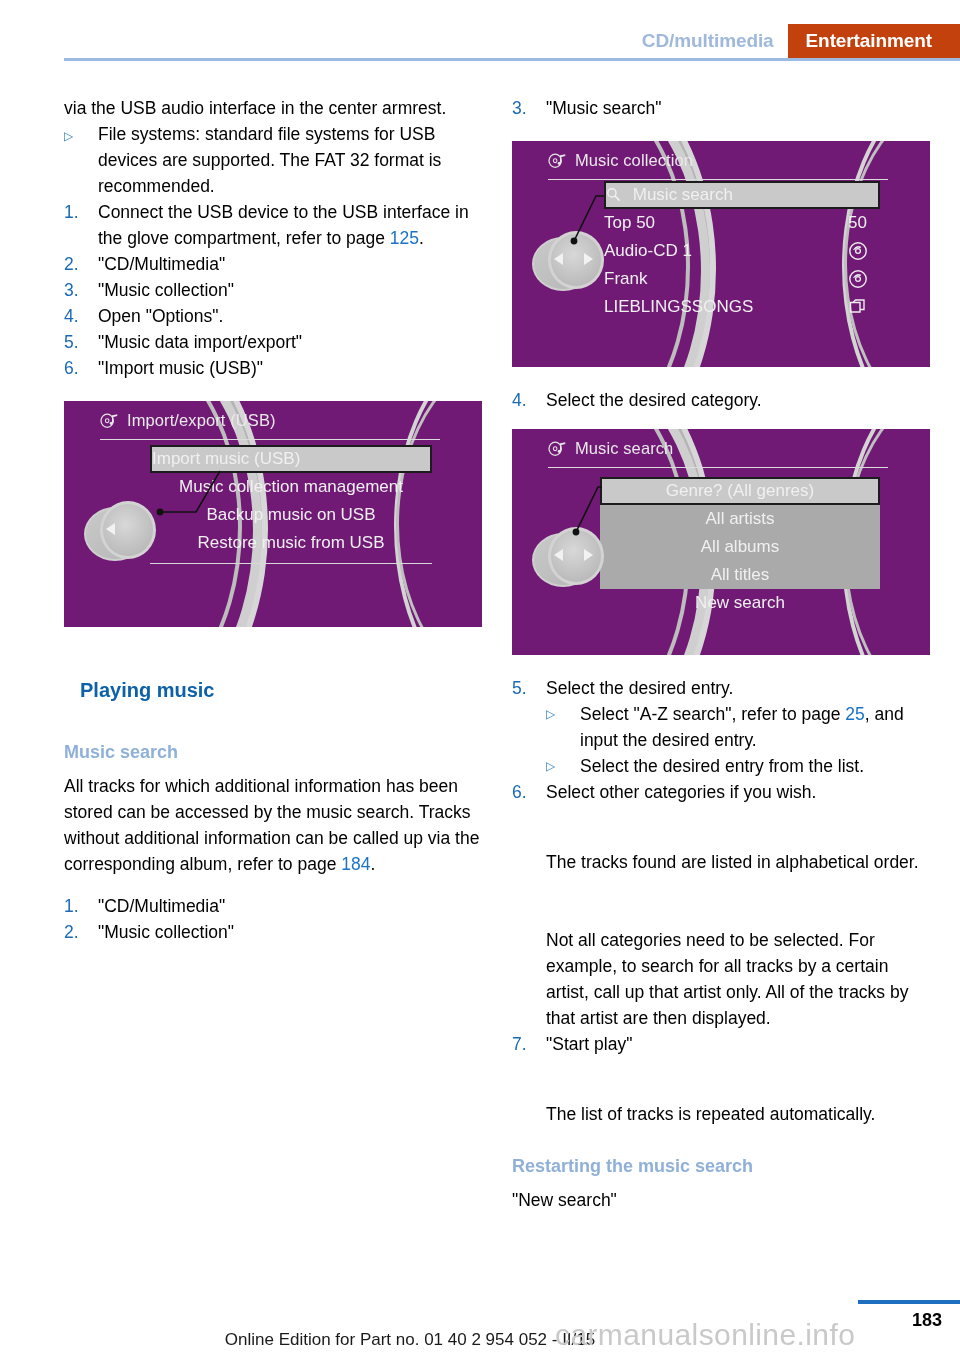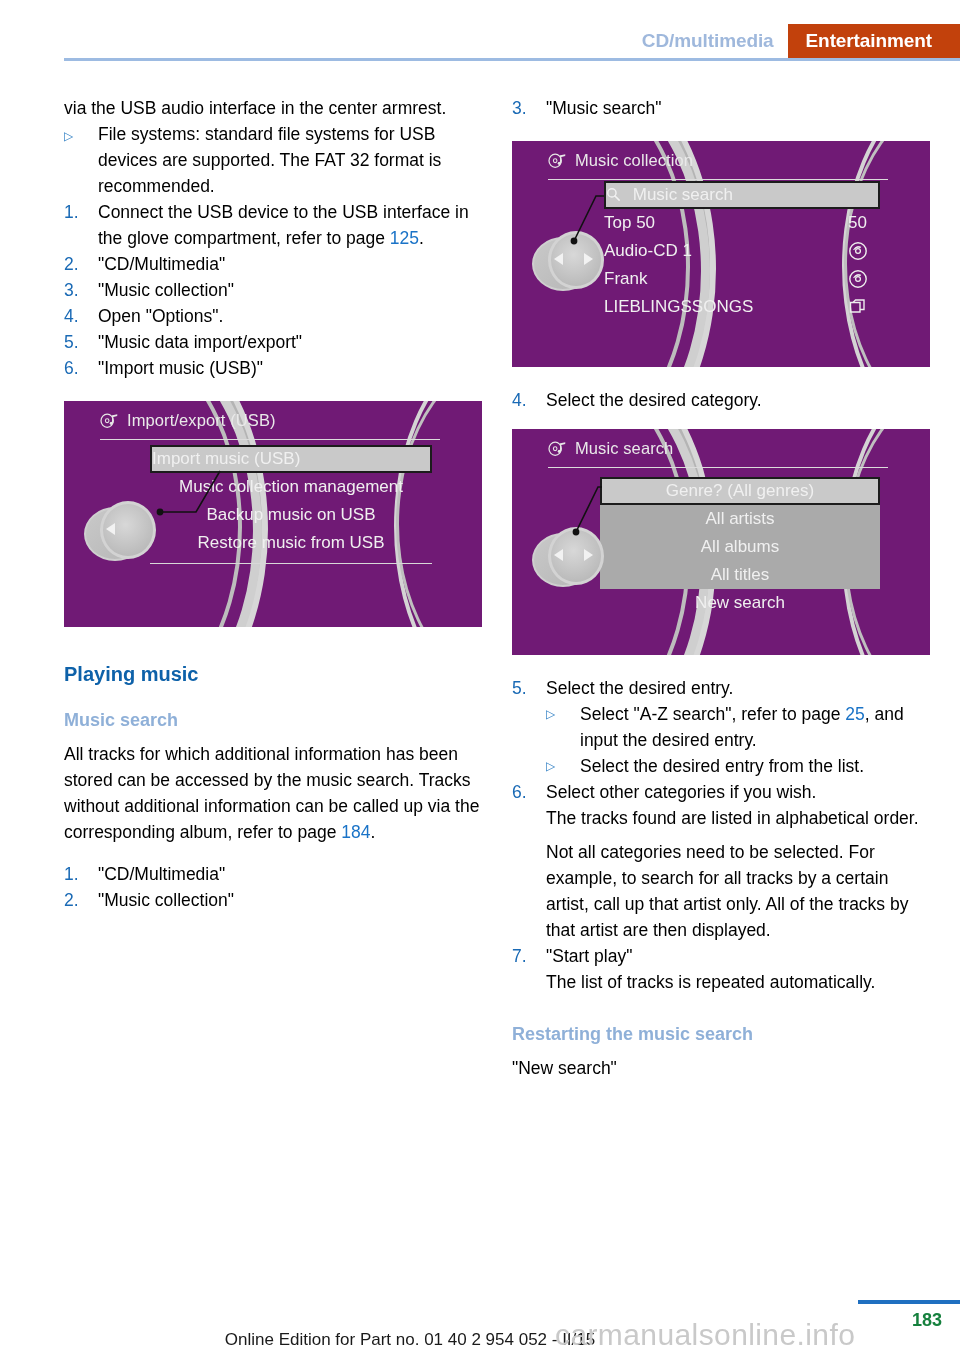--- a/index.html
+++ b/index.html
@@ -69,21 +69,21 @@
   .col-left  { left: 64px; }
   .col-right { left: 512px; }
 
   
   .para {
     font-size: 17.5px;
     line-height: 26px;
     margin: 0 0 0 0;
     color: #000;
   }
-  .para.indent { padding-left: 34px; }
+  .para.indent { padding-left: 34px; margin-top: 44px; }
 
   .spacer-8  { height: 8px; }
   .spacer-16 { height: 16px; }
   .spacer-20 { height: 20px; }
   .spacer-26 { height: 26px; }
   .spacer-34 { height: 34px; }
 
   
   .row {
     display: flex;
@@ -110,21 +110,21 @@
     line-height: 26px;
     display: inline-block;
   }
   .pgref { color: #1a73c7; }
 
   
   h2.h-blue {
     font-size: 20px;
     font-weight: bold;
     color: #0d61a9;
-    margin: 0;
+    margin: 16px;
     line-height: 26px;
   }
   h3.h-lightblue {
     font-size: 18px;
     font-weight: bold;
     color: #8fb0d8;
     margin: 0;
     line-height: 26px;
   }
 
@@ -294,21 +294,21 @@
     background: #1f6fc0;
   }
   .page-no {
     position: absolute;
     left: 858px;
     top: 14px;
     width: 84px;
     text-align: right;
     font-size: 18px;
     font-weight: bold;
-    color: #15803d;
+    color: #000000;
   }
   .edition {
     position: absolute;
     left: 0; top: 34px;
     width: 820px;
     text-align: center;
     font-size: 17px;
     color: #1a1a1a;
   }
   .watermark {

